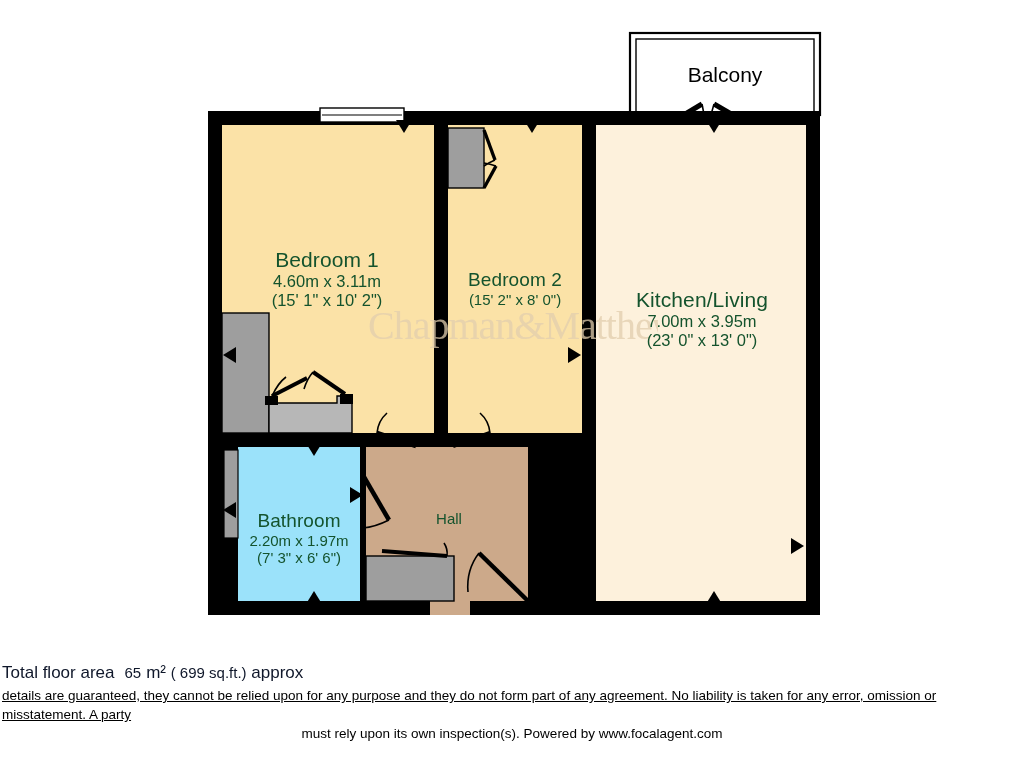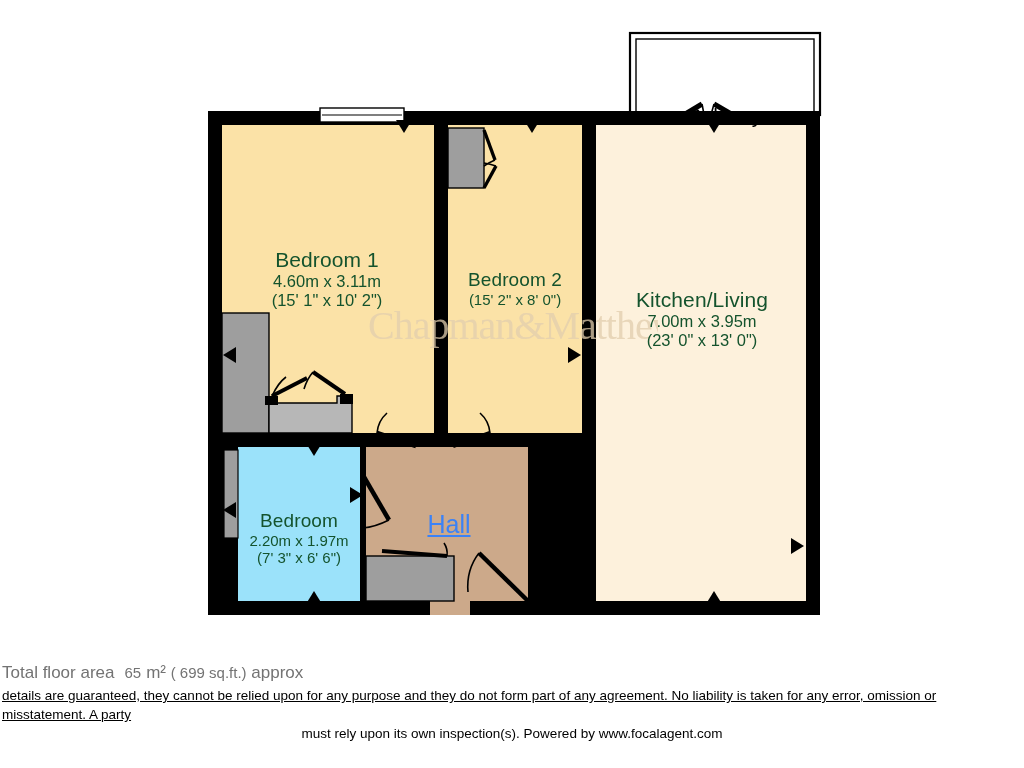--- a/index.html
+++ b/index.html
@@ -47,29 +47,27 @@
   }
   .room-label.small .room-name { font-size: 19px; }
   .room-label.small .room-dim  { font-size: 15px; }
 
   .balcony-label {
     position: absolute;
     font-size: 21px;
     color: #000000;
     text-align: center;
     white-space: nowrap;
-    margin-top: 41px;
   }
   .hall-label {
     position: absolute;
-    font-size: 25px;
-    color: #3b82f6;
-    text-align: center;
-    white-space: nowrap;
-    text-decoration: underline;
+    font-size: 15px;
+    color: #14532d;
+    text-align: center;
+    white-space: nowrap;
   }
 
   
   #watermark {
     position: absolute;
     left: 368px;
     top: 300px;
     width: 290px;
     height: 52px;
     font-family: "Liberation Serif", serif;
@@ -86,21 +84,21 @@
   
   #footer {
     position: absolute;
     left: 0;
     top: 645px;
     width: 1024px;
   }
   #total-area-line {
     font-family: "Liberation Sans Narrow", "Liberation Sans", sans-serif;
     font-size: 17px;
-    color: #737373;
+    color: #0f172a;
     padding: 18px 0 3px 2px;
     white-space: nowrap;
   }
   #total-area-line .ta-label { font-size: 17px; }
   #total-area-line .ta-value { font-size: 15px; padding-left: 10px; }
   #total-area-line .ta-unit  { font-size: 17px; padding-left: 5px; }
   #total-area-line .ta-imp   { font-size: 15px; }
   #total-area-line .ta-approx{ font-size: 17px; }
 
   #disclaimer {
@@ -245,21 +243,21 @@
     <div class="room-dim">(15' 2" x 8' 0")</div>
   </div>
 
   <div class="room-label" style="left:582px; top:288px; width:240px;">
     <div class="room-name">Kitchen/Living</div>
     <div class="room-dim">7.00m x 3.95m</div>
     <div class="room-dim">(23' 0" x 13' 0")</div>
   </div>
 
   <div class="room-label small" style="left:215px; top:510px; width:168px;">
-    <div class="room-name">Bedroom</div>
+    <div class="room-name">Bathroom</div>
     <div class="room-dim">2.20m x 1.97m</div>
     <div class="room-dim">(7' 3" x 6' 6")</div>
   </div>
 
   <div class="hall-label" style="left:396px; top:510px; width:106px;">Hall</div>
 </div>
 
 <div id="footer">
   <div id="total-area-line">
     <span class="ta-label">Total floor area</span><span class="ta-value">65</span><span class="ta-unit">m²</span>

